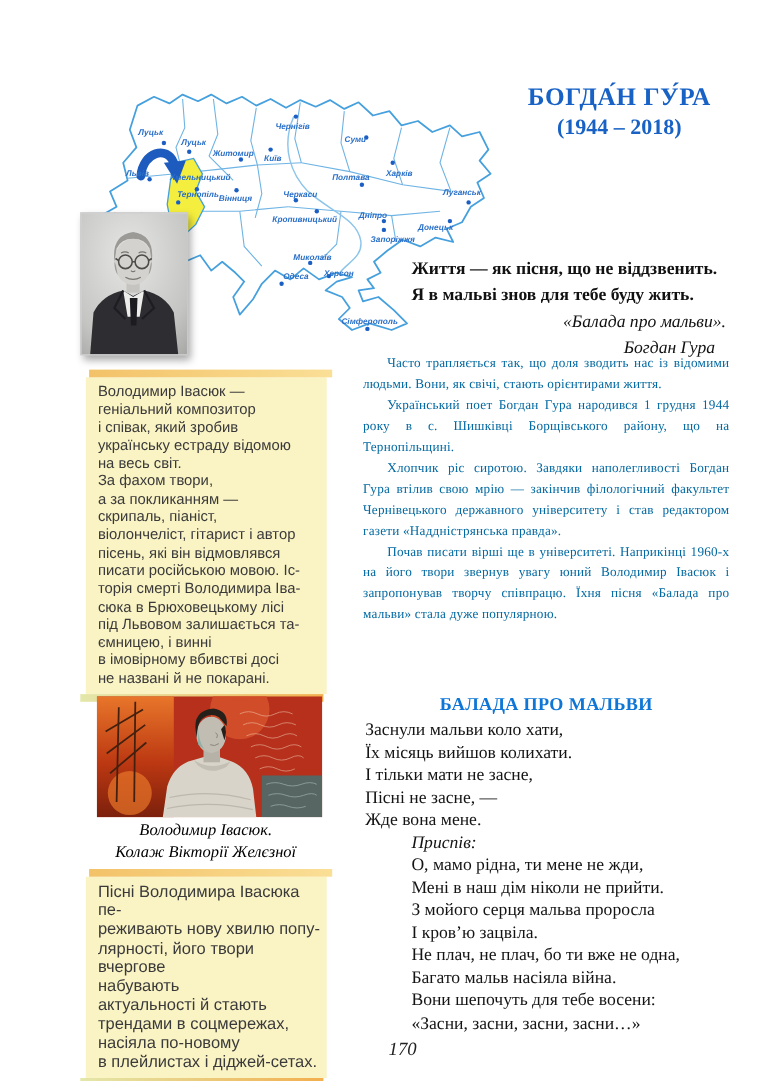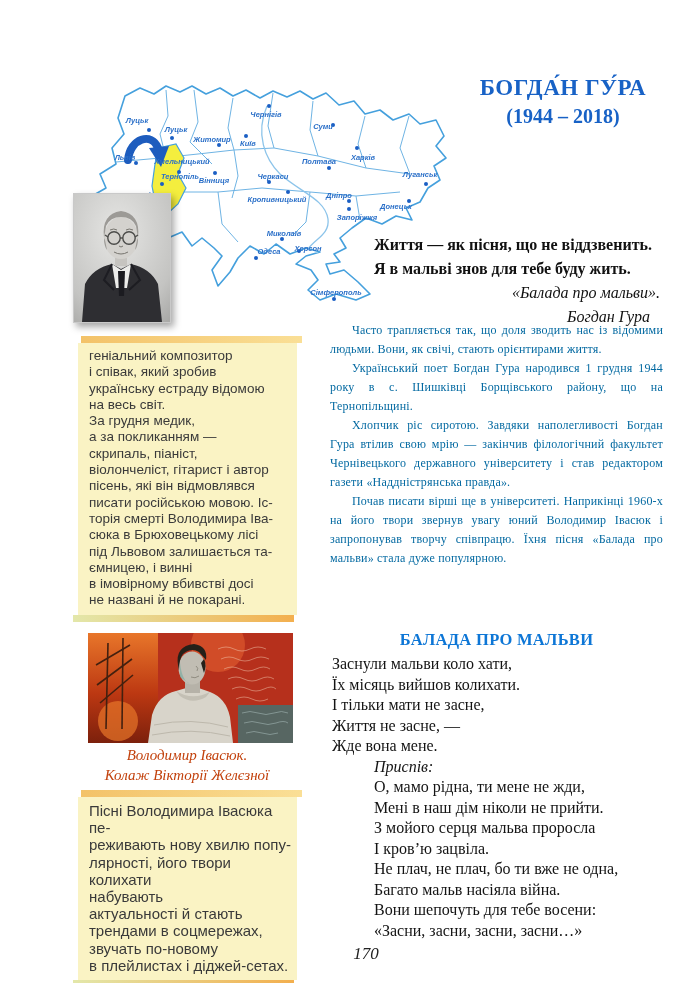--- a/index.html
+++ b/index.html
@@ -69,21 +69,21 @@
     position:absolute; bottom:-7px; left:-5px; right:3px; height:7px;
     background:linear-gradient(90deg,#e3e7aa,#f3af4e);
   }
   .box1 { top:343px; font-size:13.5px; line-height:16.3px; }
   .box2 { top:797px; font-size:15px; line-height:17.2px; }
 
   
   .collage { position:absolute; left:88px; top:633px; width:205px; height:110px; }
   .collage-caption {
     position:absolute; left:62px; top:745px; width:250px; text-align:center;
-    font-style:italic; font-size:15px; line-height:20px; color:#c2410c;
+    font-style:italic; font-size:15px; line-height:20px; color:#000000;
   }
 
   
   .page-number {
     position:absolute; left:36px; top:944px; width:660px; text-align:center;
     font-style:italic; font-size:17px; color:#222;
   }
 </style>
 </head>
 <body>
@@ -291,44 +291,45 @@
       <p>Хлопчик ріс сиротою. Завдяки наполегливості Богдан Гура втілив свою мрію — закінчив філологічний факультет Чернівецького державного університету і став редактором газети «Наддністрянська правда».</p>
       <p>Почав писати вірші ще в університеті. Наприкінці 1960-х на його твори звернув увагу юний Володимир Івасюк і запропонував творчу співпрацю. Їхня пісня «Балада про мальви» стала дуже популярною.</p>
     </div>
 
   <div class="poem-title">БАЛАДА ПРО МАЛЬВИ</div>
   <div class="poem">
     <div class="stanza">
         <div>Заснули мальви коло хати,</div>
         <div>Їх місяць вийшов колихати.</div>
         <div>І тільки мати не засне,</div>
-        <div>Життя не засне, —</div>
+        <div>Пісні не засне, —</div>
         <div>Жде вона мене.</div>
       </div>
     <div class="refrain-label">Приспів:</div>
     <div class="refrain-lines">
         <div>О, мамо рідна, ти мене не жди,</div>
         <div>Мені в наш дім ніколи не прийти.</div>
         <div>З мойого серця мальва проросла</div>
         <div>І кров’ю зацвіла.</div>
         <div>Не плач, не плач, бо ти вже не одна,</div>
         <div>Багато мальв насіяла війна.</div>
         <div>Вони шепочуть для тебе восени:</div>
         <div>«Засни, засни, засни, засни…»</div>
       </div>
   </div>
 
   <div class="info-box box1">
     <div class="bar-top"></div>
     <div>
+        <div>Володимир Івасюк —</div>
         <div>геніальний композитор</div>
         <div>і співак, який зробив</div>
         <div>українську естраду відомою</div>
         <div>на весь світ.</div>
-        <div>За грудня медик,</div>
+        <div>За фахом твори,</div>
         <div>а за покликанням —</div>
         <div>скрипаль, піаніст,</div>
         <div>віолончеліст, гітарист і автор</div>
         <div>пісень, які він відмовлявся</div>
         <div>писати російською мовою. Іс-</div>
         <div>торія смерті Володимира Іва-</div>
         <div>сюка в Брюховецькому лісі</div>
         <div>під Львовом залишається та-</div>
         <div>ємницею, і винні</div>
         <div>в імовірному вбивстві досі</div>
@@ -395,25 +396,25 @@
   <div class="collage-caption">
       <div>Володимир Івасюк.</div>
       <div>Колаж Вікторії Желєзної</div>
     </div>
 
   <div class="info-box box2">
     <div class="bar-top"></div>
     <div>
         <div>Пісні Володимира Івасюка пе-</div>
         <div>реживають нову хвилю попу-</div>
-        <div>лярності, його твори колихати</div>
+        <div>лярності, його твори вчергове</div>
         <div>набувають</div>
         <div>актуальності й стають</div>
         <div>трендами в соцмережах,</div>
-        <div>звучать по-новому</div>
+        <div>насіяла по-новому</div>
         <div>в плейлистах і діджей-сетах.</div>
       </div>
     <div class="bar-bottom"></div>
   </div>
 
   <div class="page-number">170</div>
 
 </div>
 
 </body></html>

